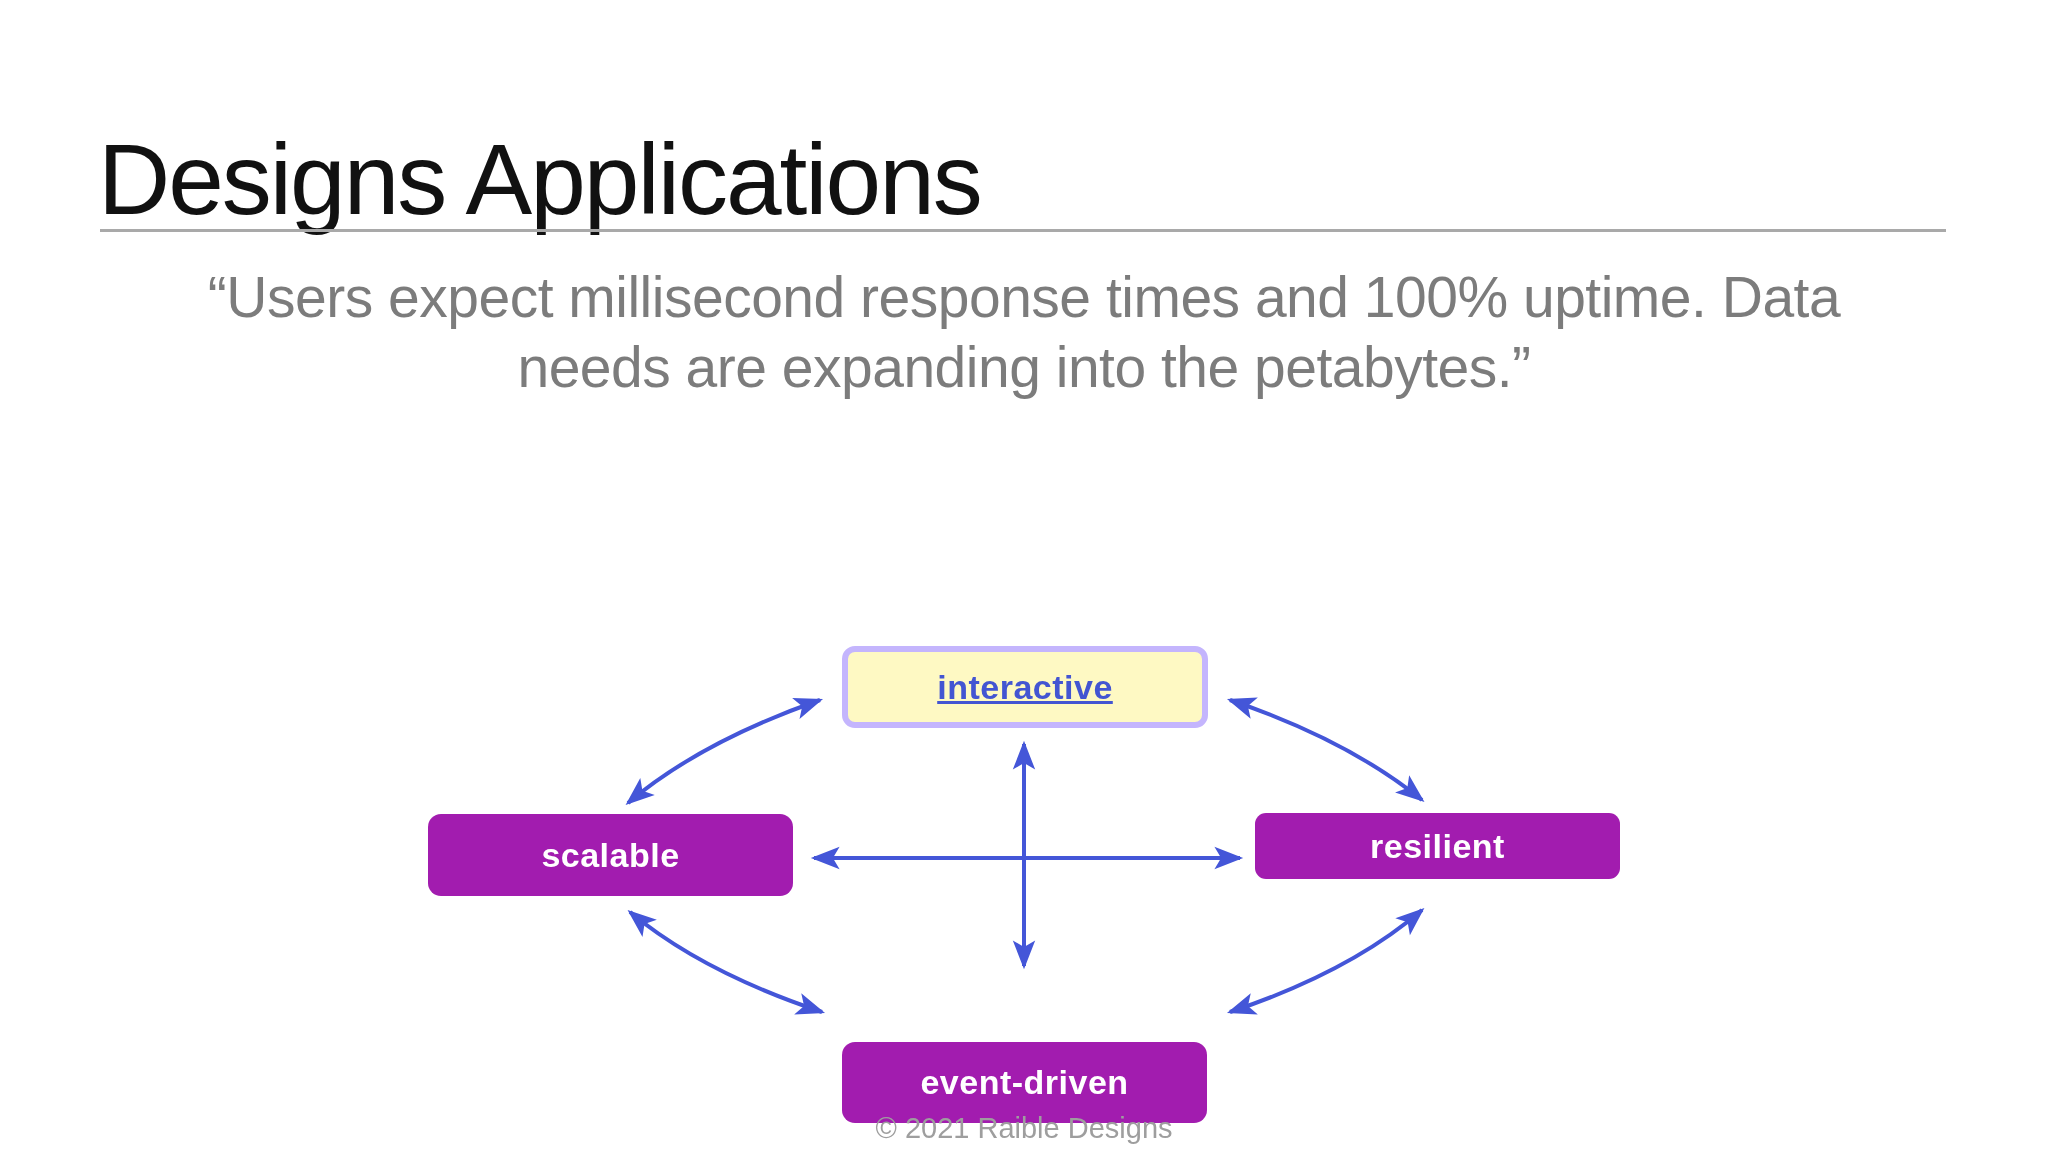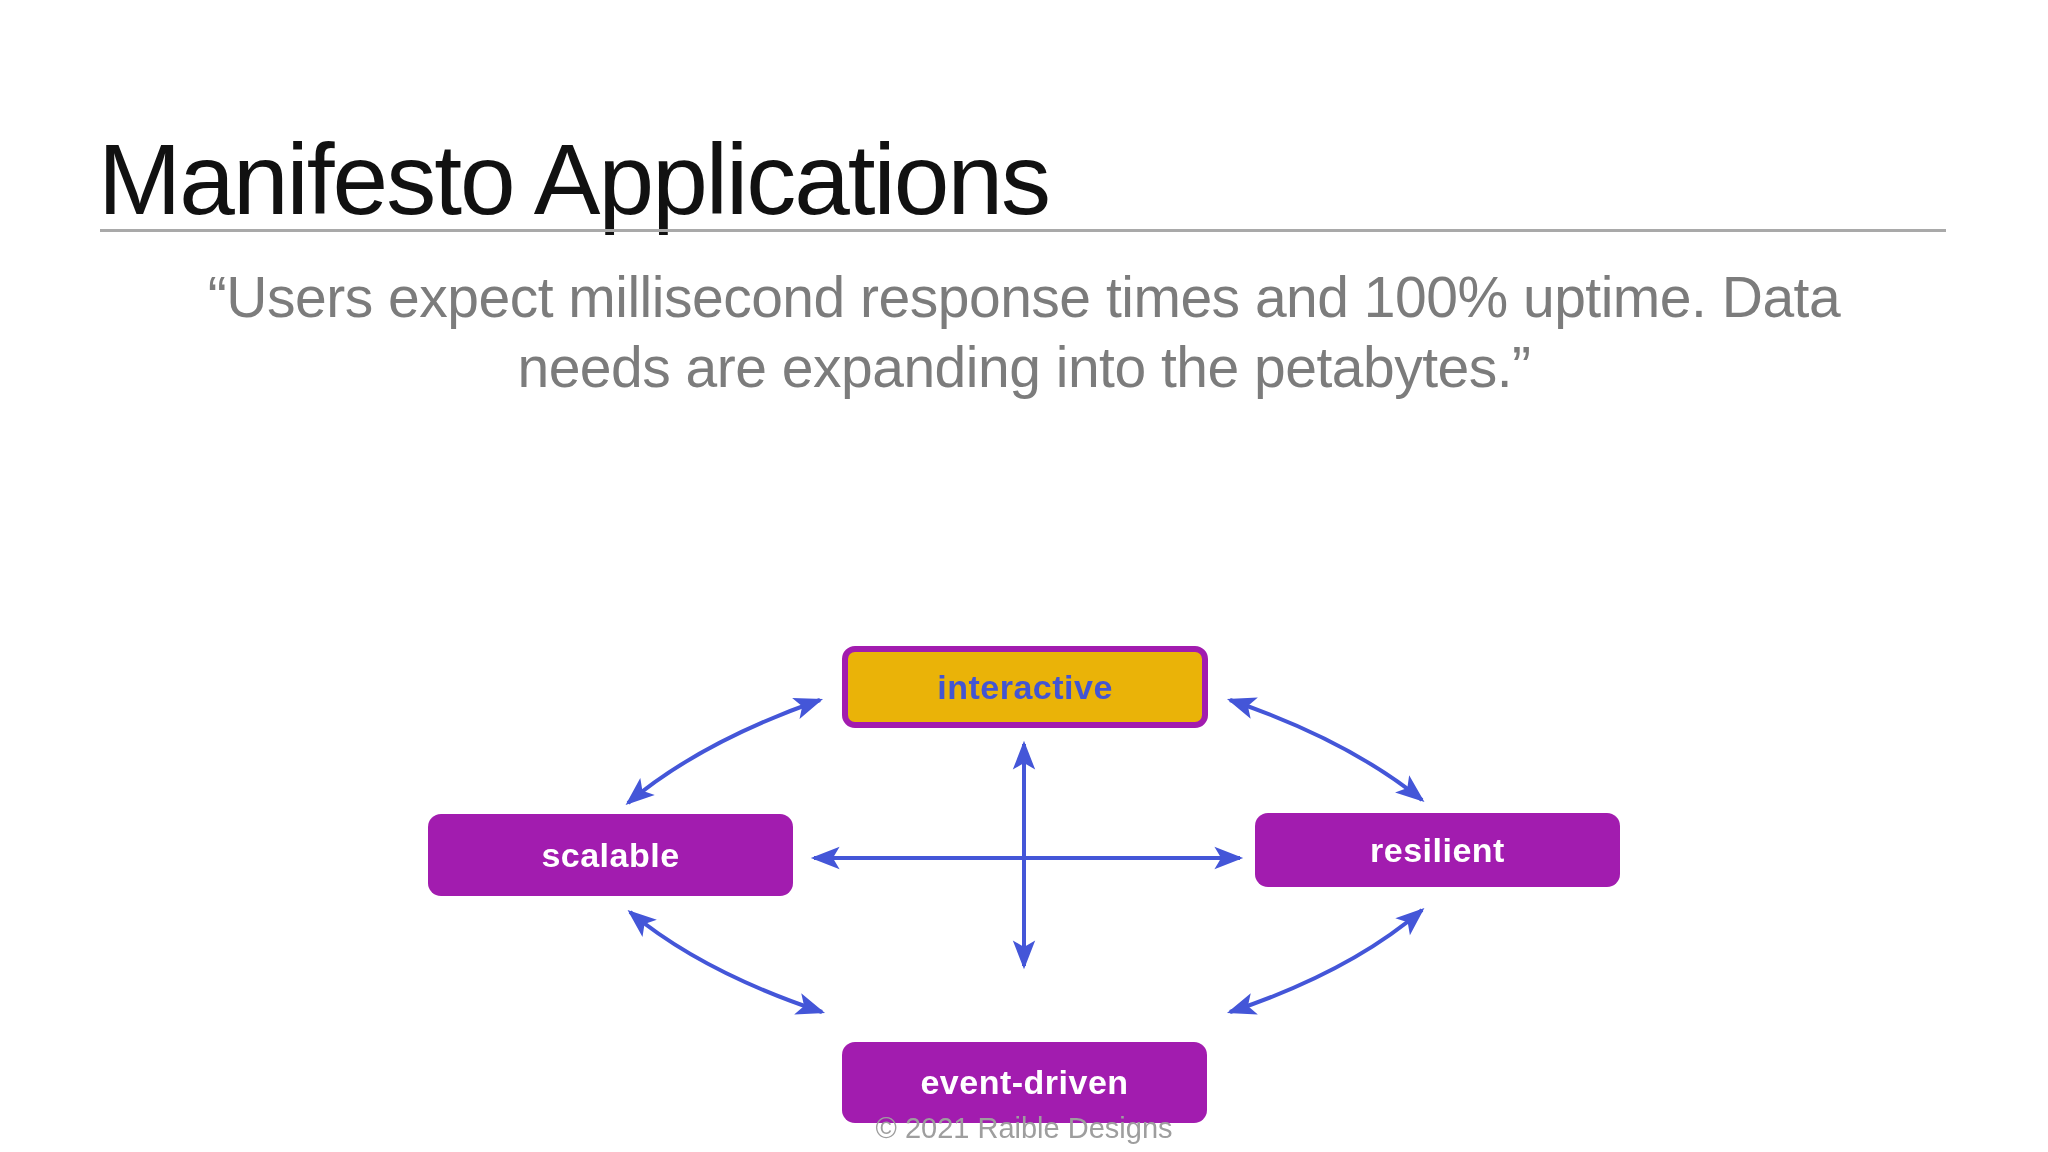--- a/index.html
+++ b/index.html
@@ -81,44 +81,45 @@
     font-size: 34px;
     font-weight: 700;
     letter-spacing: 0.5px;
   }
   .node.filled {
     background: #a21caf;
     color: #ffffff;
     justify-content: center;
   }
   .node.outlined {
-    background: #eab308;
-    border: 6px solid #a21caf;
+    background: #fef9c3;
+    border: 6px solid #c4b5fd;
     color: #4355d2;
+    text-decoration: underline;
   }
   .node-interactive  { left: 842px;  top: 646px; width: 366px; height: 82px; }
   .node-scalable     { left: 428px;  top: 814px; width: 365px; height: 82px; }
-  .node-resilient    { left: 1255px; top: 813px; width: 365px; height: 74px; }
+  .node-resilient    { left: 1255px; top: 813px; width: 365px; height: 66px; border-radius: 11px; }
   .node-event-driven { left: 842px;  top: 1042px; width: 365px; height: 81px; }
   .footer {
     position: absolute;
     left: 0;
     top: 1112px;
     width: 2048px;
     text-align: center;
     font-size: 29px;
     color: #9e9e9e;
   }
 </style>
 </head>
 <body>
 
 <div class="slide">
 
-  <h1 class="title">Manifesto Applications</h1>
+  <h1 class="title">Designs Applications</h1>
 
   <div class="divider"></div>
 
   <div class="quote">
     <div>“Users expect millisecond response times and 100% uptime. Data</div>
     <div>needs are expanding into the petabytes.”</div>
   </div>
 
 
   <svg class="diagram-arrows" viewBox="0 0 2048 1152" xmlns="http://www.w3.org/2000/svg">

